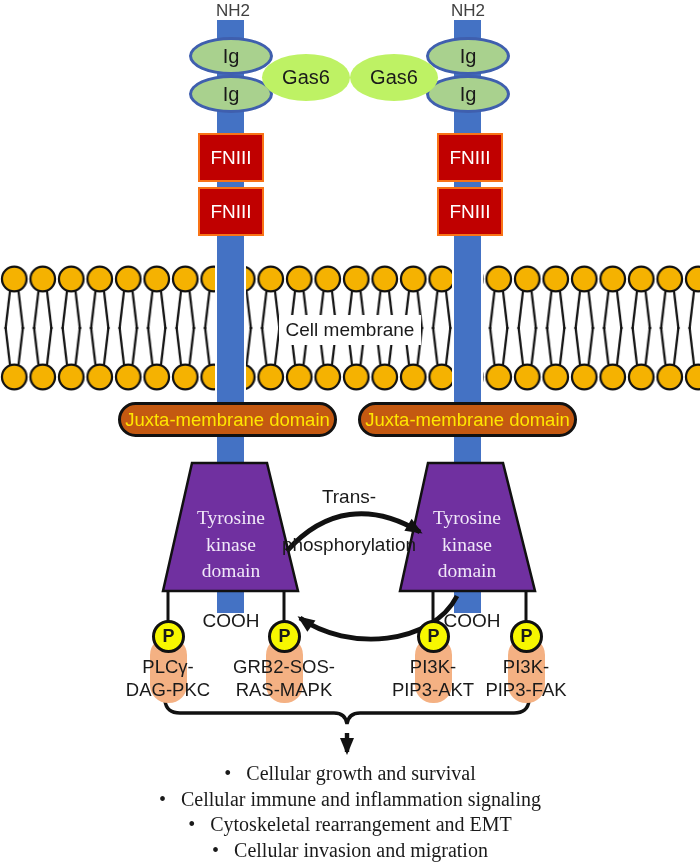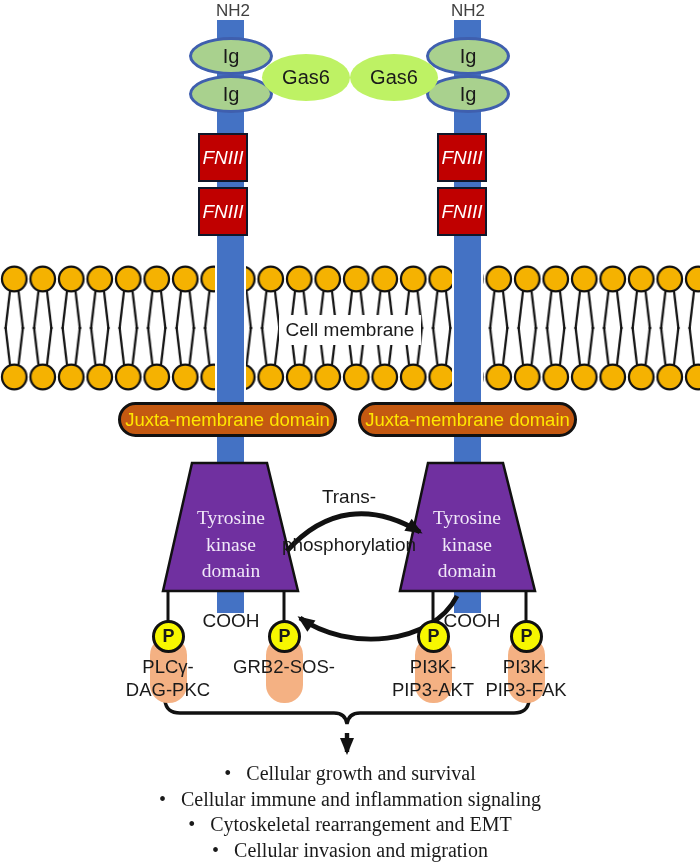--- a/index.html
+++ b/index.html
@@ -7,23 +7,23 @@
           font-family:"Liberation Sans",sans-serif;color:#1a1a1a;}
   svg.layer{position:absolute;left:0;top:0;pointer-events:none;}
   .lbl{position:absolute;text-align:center;color:#404040;}
   .stalk{position:absolute;top:20px;height:593px;width:31px;background:#4472C4;
          border-left:2px solid #fff;border-right:2px solid #fff;box-sizing:border-box;z-index:2;}
   .ig{position:absolute;width:84px;height:38px;box-sizing:border-box;background:#A9D18E;
       border:3px solid #3F5FAE;border-radius:50%;display:flex;align-items:center;justify-content:center;
       font-size:20px;z-index:4;}
   .gas6{position:absolute;width:88px;height:47px;background:#bef264;border-radius:50%;
       display:flex;align-items:center;justify-content:center;font-size:20px;z-index:4;}
-  .fn{position:absolute;width:50px;height:49px;box-sizing:border-box;background:#C00000;
-      border:2px solid #0f172a;color:#fff;display:flex;align-items:center;justify-content:center;
-      font-size:19px;z-index:4;font-style:italic;}
+  .fn{position:absolute;width:66px;height:49px;box-sizing:border-box;background:#C00000;
+      border:2px solid #f97316;color:#fff;display:flex;align-items:center;justify-content:center;
+      font-size:19px;z-index:4;}
   .membrane-label{position:absolute;left:279px;top:315px;width:142px;background:#fff;
       padding:4px 0;font-size:19px;text-align:center;z-index:4;}
   .jux{position:absolute;top:402px;width:219px;height:35px;box-sizing:border-box;background:#C45911;
       border:3px solid #111;border-radius:23px;color:#FFE600;display:flex;align-items:center;
       justify-content:center;font-size:18.5px;z-index:4;}
   .kin{position:absolute;top:505px;width:150px;text-align:center;color:#F0E8F8;
       font-size:19.5px;line-height:26.5px;z-index:5;font-family:Liberation Serif, serif;}
   .kin span{display:block;}
   .trans{position:absolute;left:274px;top:462px;width:150px;text-align:center;
       font-size:19px;line-height:26px;z-index:5;}
@@ -164,20 +164,21 @@
   <div class="pc" style="left:510px;">
       <span>P</span>
     </div>
 
   <div class="pw" style="left:103px;">
     <span>PLCγ-</span>
     <span>DAG-PKC</span>
   </div>
   <div class="pw" style="left:219px;">
     <span>GRB2-SOS-</span>
+    <span>RAS-MAPK</span>
   </div>
   <div class="pw" style="left:368px;">
     <span>PI3K-</span>
     <span>PIP3-AKT</span>
   </div>
   <div class="pw" style="left:461px;">
     <span>PI3K-</span>
     <span>PIP3-FAK</span>
   </div>
 

